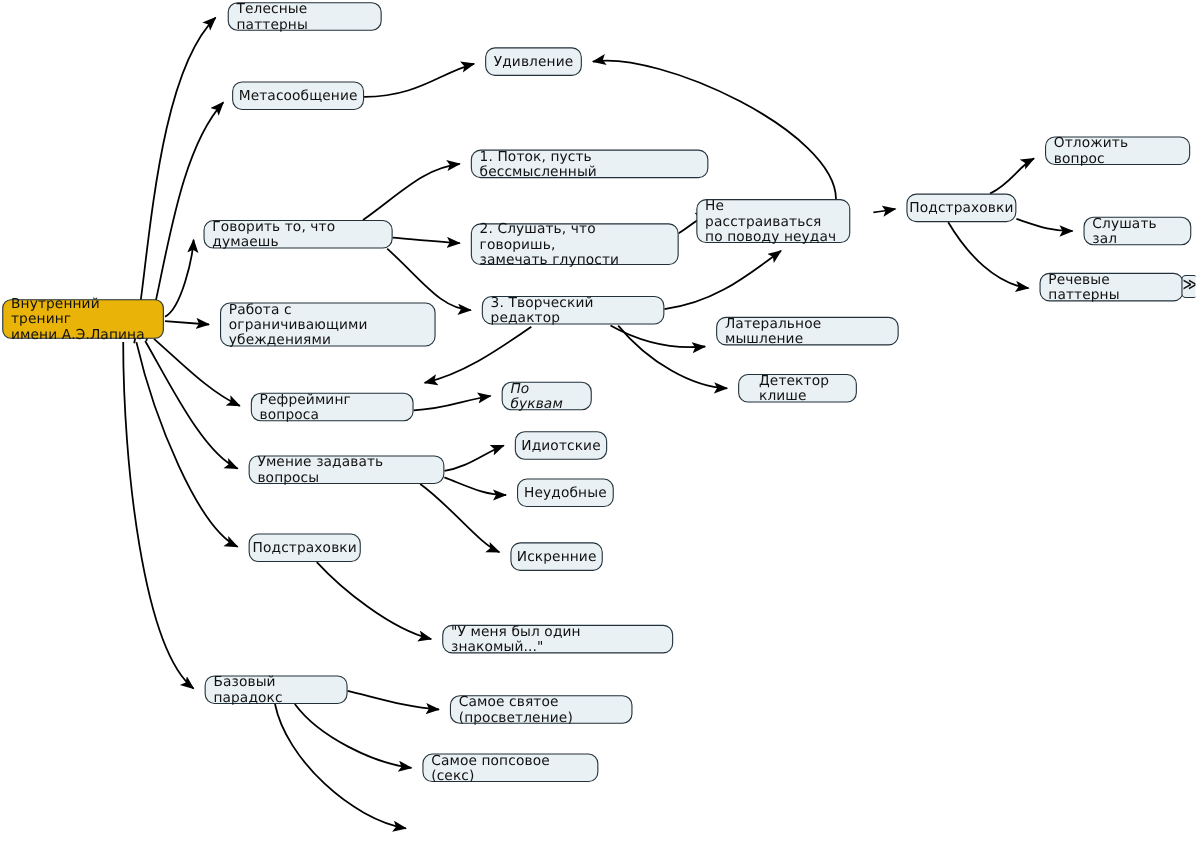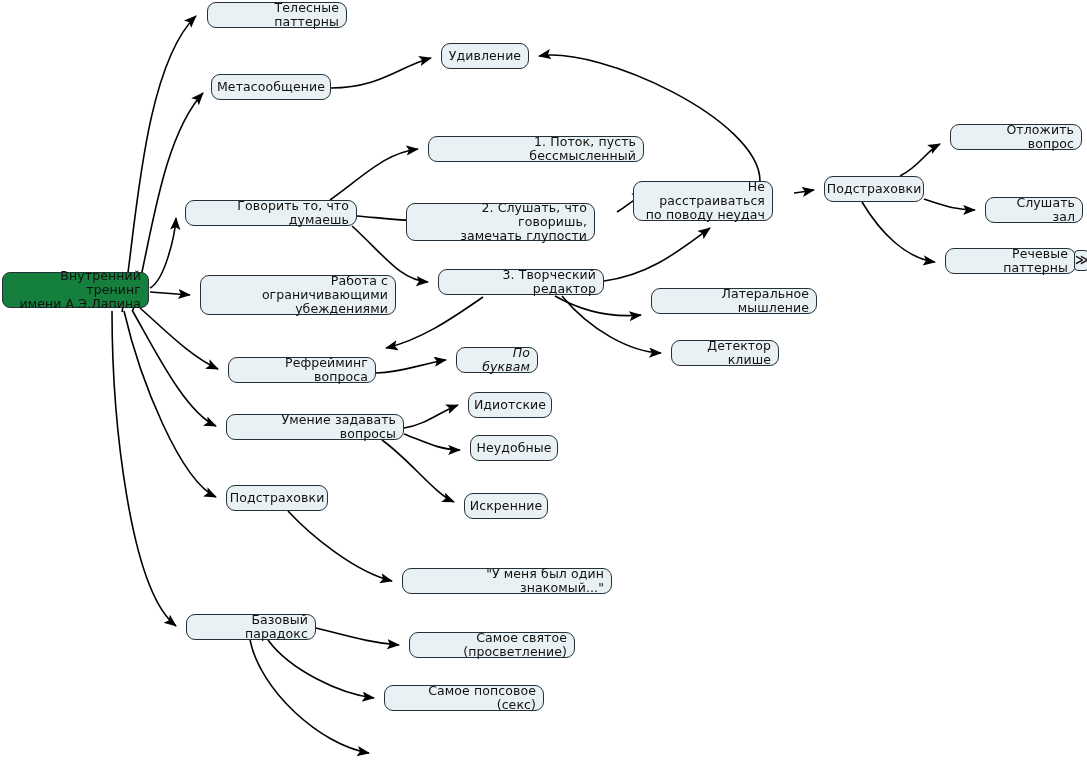--- a/index.html
+++ b/index.html
@@ -25,33 +25,33 @@
     width: 1087px;
     height: 769px;
     pointer-events: none;
   }
   .node {
     position: absolute;
     box-sizing: border-box;
     display: flex;
     align-items: center;
     justify-content: center;
-    text-align: right;
+    text-align: left;
     background: #eaf1f4;
     border: 1.3px solid #22313a;
     border-radius: 9px;
     color: #111111;
     font-size: 12.5px;
     line-height: 14px;
     padding: 2px 7px;
     white-space: pre-line;
     letter-spacing: 0.1px;
   }
   .node.root {
-    background: #15803d;
+    background: #eab308;
     border-radius: 8px;
   }
   .collapse-badge {
     position: absolute;
     box-sizing: border-box;
     width: 15px;
     height: 21px;
     border: 1.3px solid #22313a;
     border-radius: 4px;
     background: #eaf1f4;
@@ -106,21 +106,21 @@
       </g>
   </svg>
   <div id="nodes-group">
       <div class="node root" style="left: 2px; top: 272px; width: 147px; height: 36px;">Внутренний тренинг
 имени А.Э.Лапина</div>
       <div class="node" style="left: 207px; top: 2px; width: 140px; height: 26px;">Телесные паттерны</div>
       <div class="node" style="left: 211px; top: 74px; width: 120px; height: 26px;">Метасообщение</div>
       <div class="node" style="left: 441px; top: 43px; width: 88px; height: 26px;">Удивление</div>
       <div class="node" style="left: 185px; top: 200px; width: 172px; height: 26px;">Говорить то, что думаешь</div>
       <div class="node" style="left: 428px; top: 136px; width: 216px; height: 26px;">1. Поток, пусть бессмысленный</div>
-      <div class="node" style="left: 406px; top: 203px; width: 189px; height: 38px;">2. Слушать, что говоришь,
+      <div class="node" style="left: 428px; top: 203px; width: 189px; height: 38px;">2. Слушать, что говоришь,
 замечать глупости</div>
       <div class="node" style="left: 438px; top: 269px; width: 166px; height: 26px;">3. Творческий редактор</div>
       <div class="node" style="left: 200px; top: 275px; width: 196px; height: 40px;">Работа с ограничивающими
 убеждениями</div>
       <div class="node" style="left: 633px; top: 181px; width: 140px; height: 40px;">Не расстраиваться
 по поводу неудач</div>
       <div class="node" style="left: 824px; top: 176px; width: 100px; height: 26px;">Подстраховки</div>
       <div class="node" style="left: 950px; top: 124px; width: 132px; height: 26px;">Отложить вопрос</div>
       <div class="node" style="left: 985px; top: 197px; width: 98px; height: 26px;">Слушать зал</div>
       <div class="node" style="left: 945px; top: 248px; width: 131px; height: 26px;">Речевые паттерны</div>

